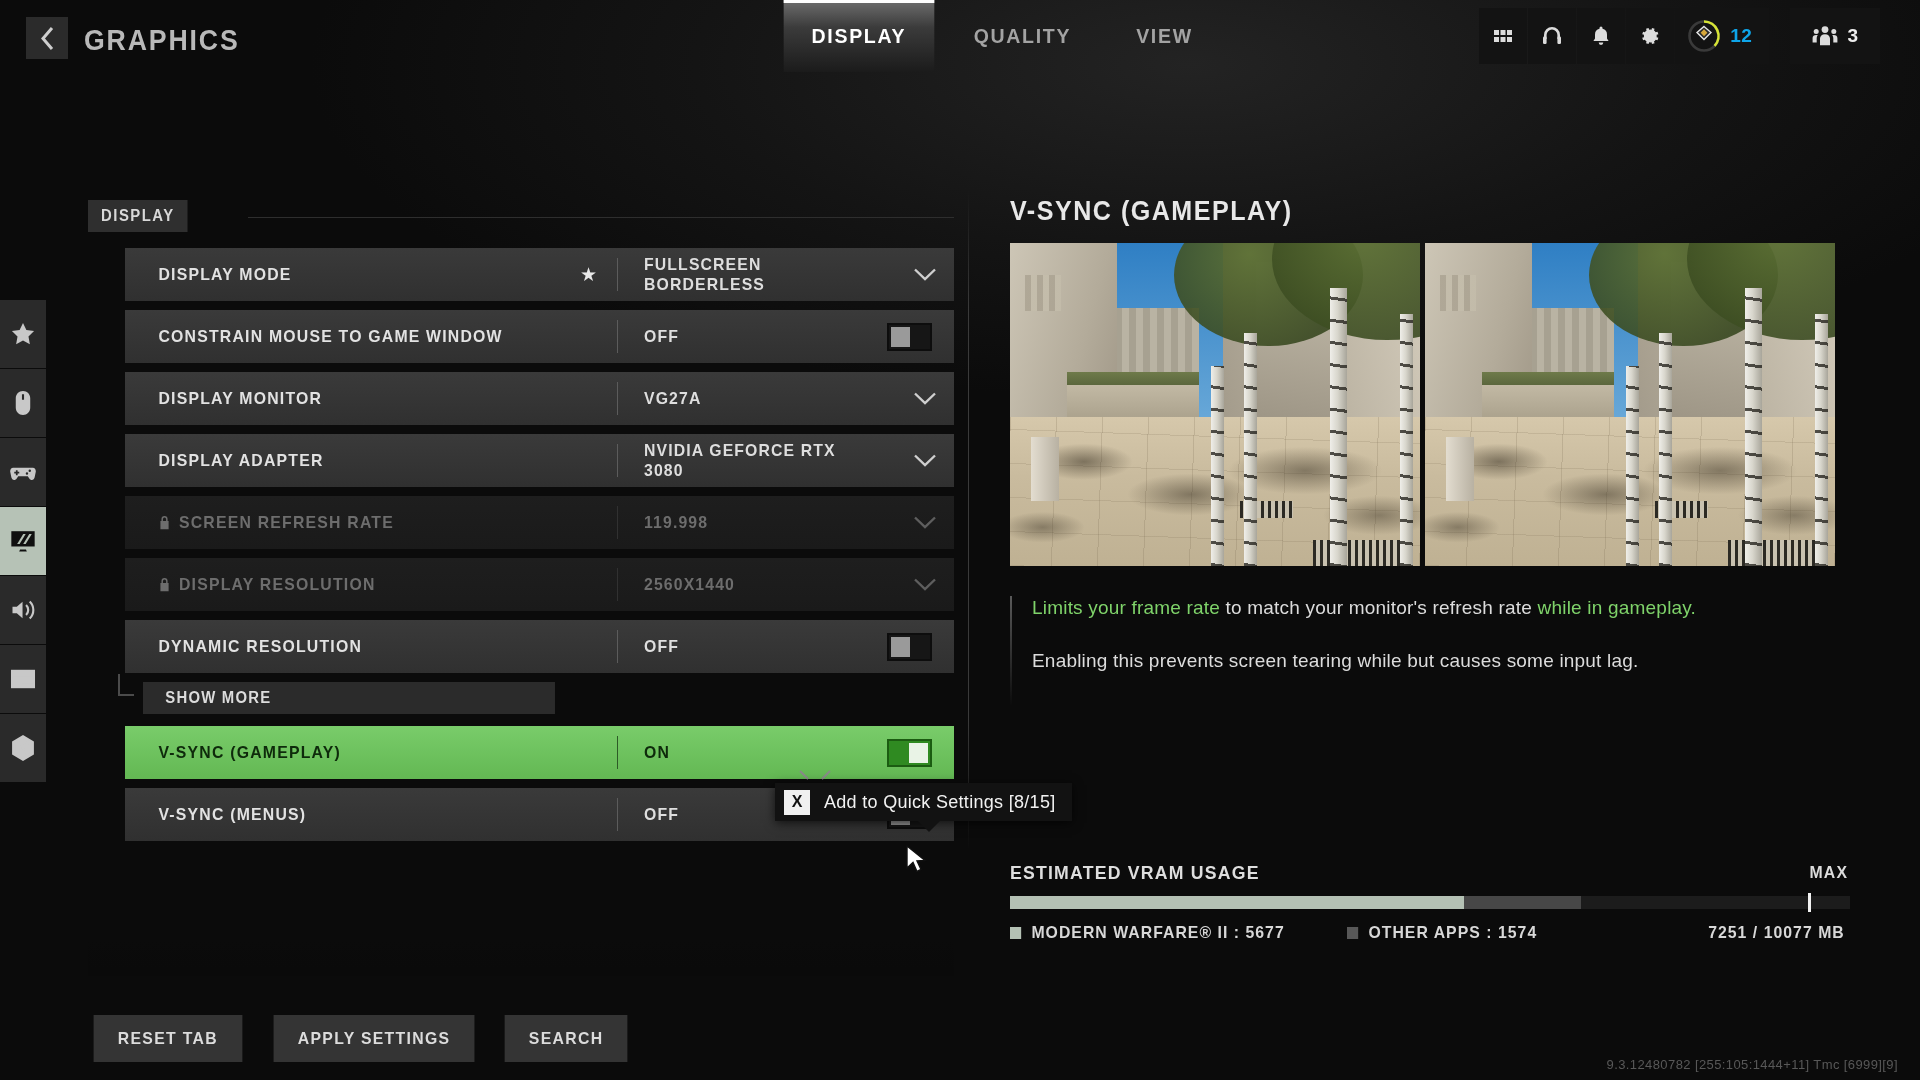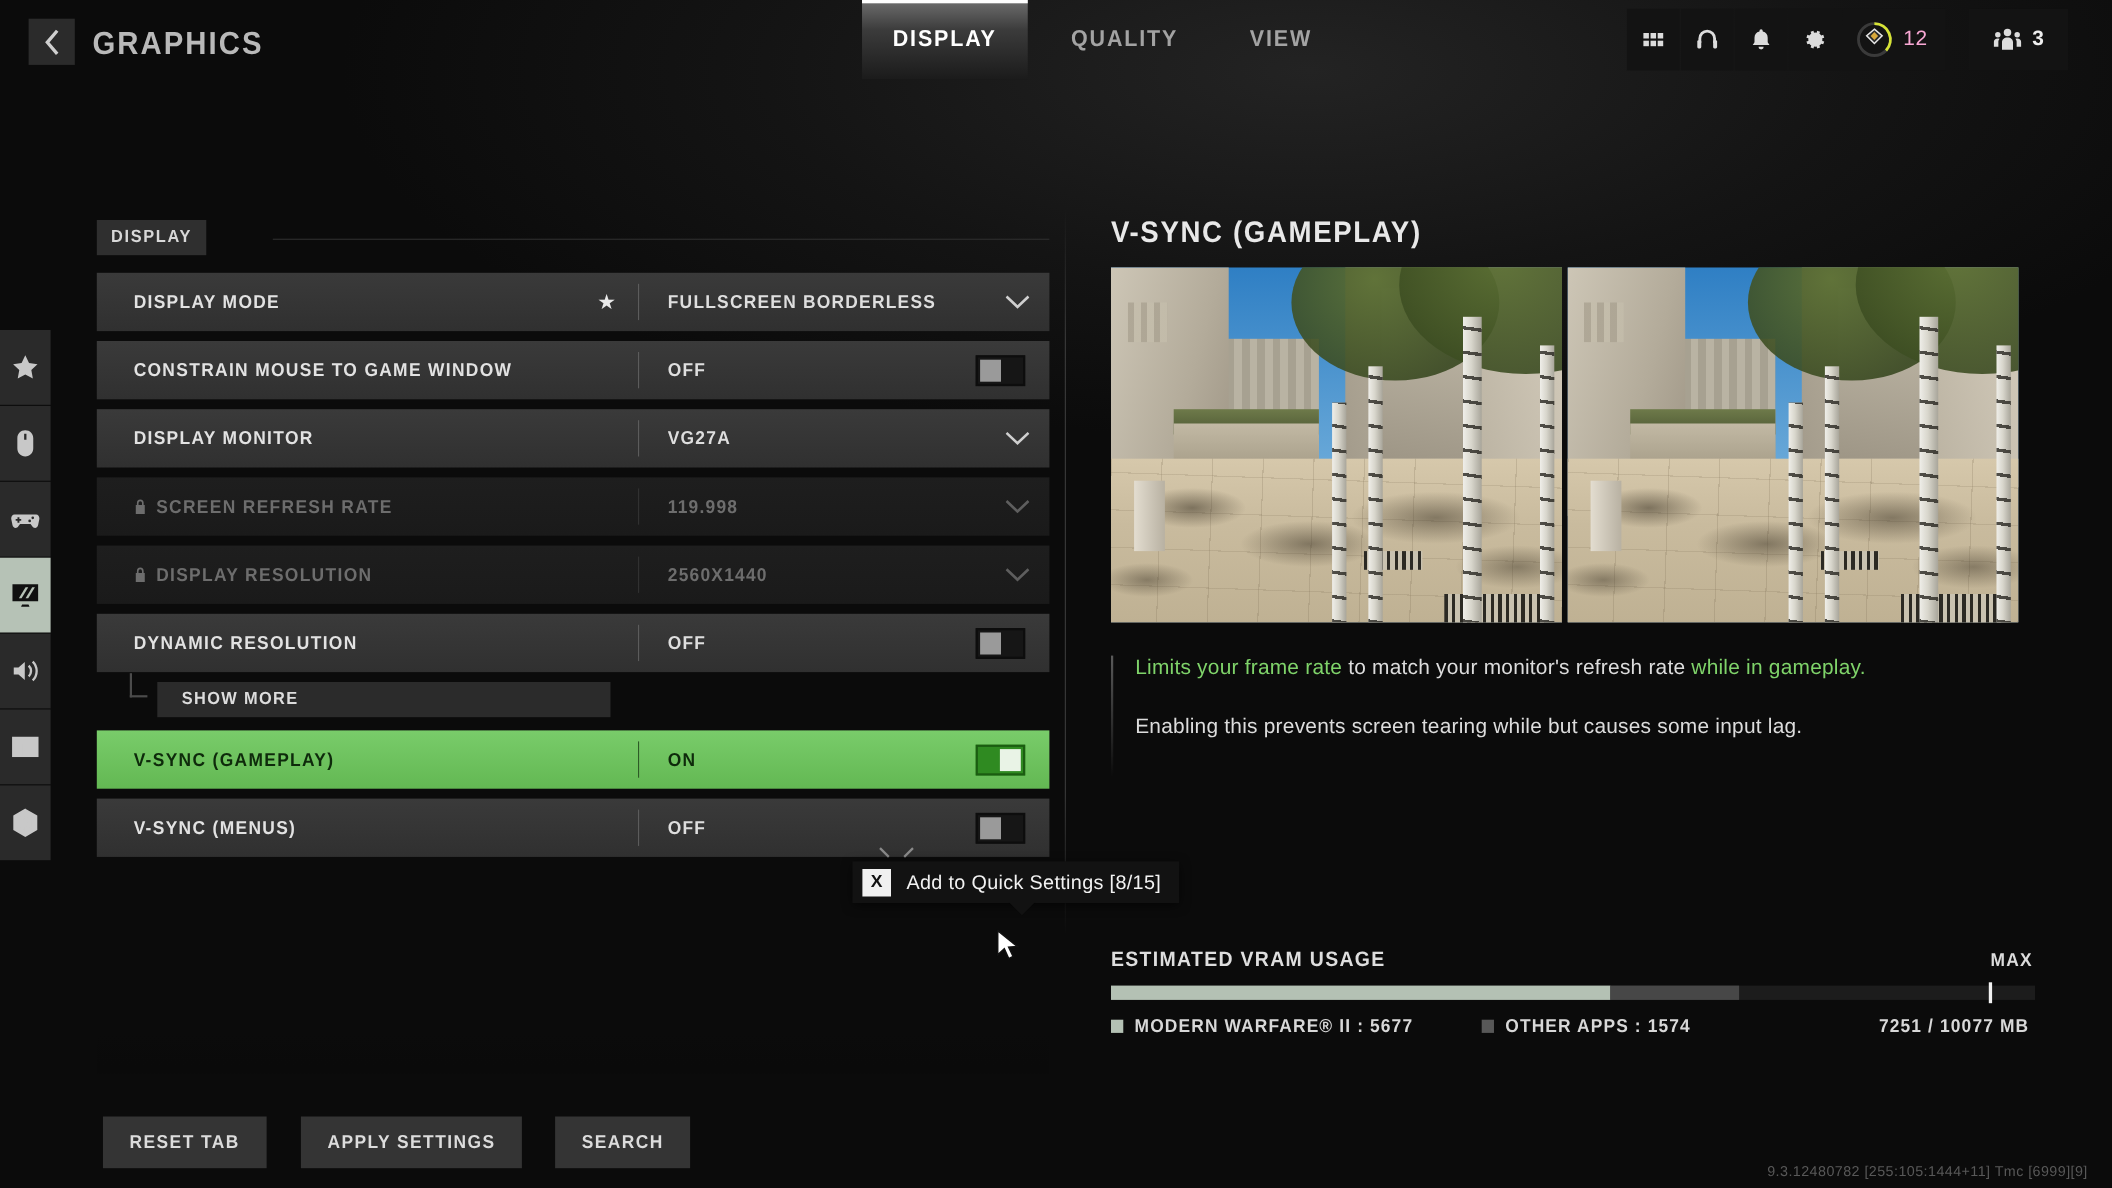--- a/index.html
+++ b/index.html
@@ -31,41 +31,41 @@
     font-size:21px; letter-spacing:1.8px; color:#a3a3a3; font-weight:700; transform:scaleX(0.93); }
   .tab.active { color:#ffffff;
     background:linear-gradient(to bottom, #6f6f6f 0%, #3b3b3b 38%, #1b1b1b 100%); }
   .tab.active::before { content:""; position:absolute; left:0; right:0; top:0; height:3px; background:#fff; }
 
   .sysicons { position:absolute; right:40px; top:8px; height:56px; display:flex; align-items:stretch; }
   .sysicon { width:48px; display:flex; align-items:center; justify-content:center;
     background:#131313; margin-right:1px; }
   .sysicon svg { width:24px; height:24px; fill:#dcdcdc; }
   .rankbox { display:flex; align-items:center; gap:9px; background:#131313; padding:0 17px 0 12px; margin-right:1px;}
-  .rankbox .num { font-size:19px; color:#f9a8d4; font-weight:400; letter-spacing:0.5px; }
+  .rankbox .num { font-size:19px; color:#0ea5e9; font-weight:700; letter-spacing:0.5px; }
   .partybox { display:flex; align-items:center; gap:9px; background:#131313; padding:0 22px; margin-left:20px;}
   .partybox .num { font-size:19px; color:#eee; font-weight:700; }
 
   
   .rail { position:absolute; left:0; top:300px; width:46px; }
   .rail-item { width:46px; height:68px; margin-bottom:1px; background:#2a2a2a;
     display:flex; align-items:center; justify-content:center; }
   .rail-item svg { width:28px; height:28px; fill:#c8c8c8; }
   .rail-item.active { background:#b6c2b6; }
   .rail-item.active svg { fill:#101010; }
 
   
   .left-panel { position:absolute; left:88px; top:200px; width:866px; }
   .section-head { position:relative; height:34px; margin-bottom:14px; }
   .section-head .chip { position:absolute; left:0; top:0; background:#2f2f2f; padding:7px 14px;
     font-size:16px; letter-spacing:1.6px; color:#d8d8d8; font-weight:700; transform:scaleX(0.93); transform-origin:left;}
   .section-head .rule { position:absolute; left:160px; right:0; top:17px; height:1px; background:#2e2e2e; }
 
   .row { position:relative; height:53px; margin-bottom:9px; display:flex; align-items:center;
-    background:linear-gradient(to bottom,#3a3a3a,#303030); }
+    background:linear-gradient(to bottom,#3a3a3a,#303030);margin-left:37px; }
   .row.disabled { background:linear-gradient(to bottom,#1e1e1e,#1a1a1a); }
   .row.selected { background:linear-gradient(to bottom,#79cc6a,#63b853); }
   .row .label { flex:0 0 492px; padding-left:36px; font-size:17px; letter-spacing:1.3px;
     color:#e2e2e2; font-weight:700; transform:scaleX(0.93); transform-origin:left center;
     display:flex; align-items:center; gap:9px; }
   .row.disabled .label { color:#6d6d6d; }
   .row.selected .label { color:#0e2a0b; }
   .row .star { position:absolute; left:455px; font-size:19px; color:#e9e9e9; }
   .row .divider { width:1px; height:33px; background:#5c5c5c; }
   .row.disabled .divider { background:#313131; }
@@ -344,20 +344,30 @@
       <div class="label">DISPLAY MONITOR</div>
       <div class="divider"></div>
       <div class="value">VG27A</div>
       <div class="chev">
         <svg viewBox="0 0 22 13">
             <polyline points="1,1.5 11,11 21,1.5" fill="none" stroke-width="2.4"></polyline>
           </svg>
       </div>
     </div>
 
+    <div class="row">
+      <div class="label">DISPLAY ADAPTER</div>
+      <div class="divider"></div>
+      <div class="value">NVIDIA GEFORCE RTX 3080</div>
+      <div class="chev">
+        <svg viewBox="0 0 22 13">
+            <polyline points="1,1.5 11,11 21,1.5" fill="none" stroke-width="2.4"></polyline>
+          </svg>
+      </div>
+    </div>
 
     <div class="row disabled">
       <div class="label">
         <svg class="lock" viewBox="0 0 13 15" fill="#6d6d6d">
           <path d="M3.2 6V4.3a3.3 3.3 0 0 1 6.6 0V6h1.1v8.2H2.1V6zm1.6 0h3.4V4.3a1.7 1.7 0 0 0-3.4 0z"></path>
         </svg>
         <span>SCREEN REFRESH RATE</span>
       </div>
       <div class="divider"></div>
       <div class="value">119.998</div>

